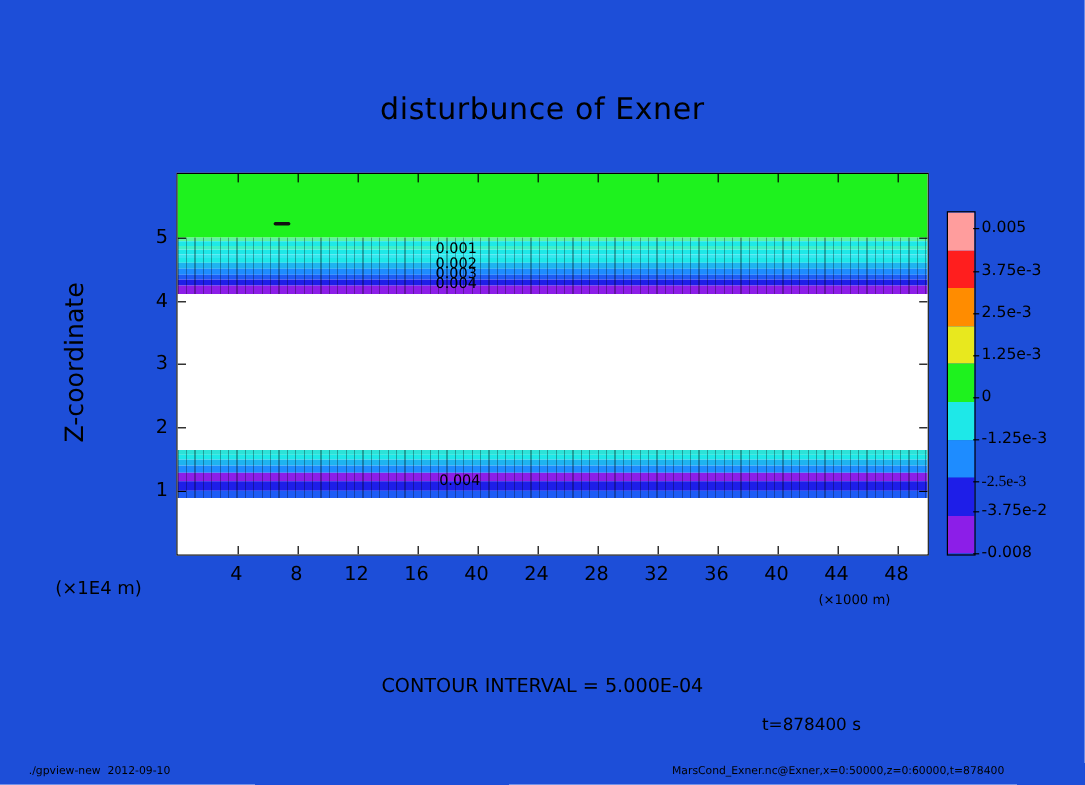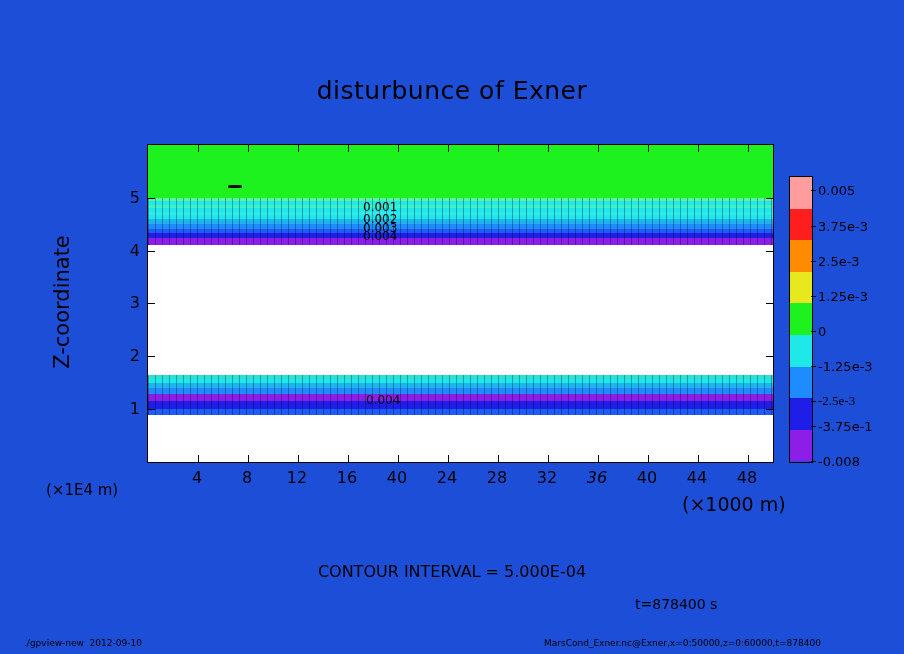--- a/index.html
+++ b/index.html
@@ -69,30 +69,30 @@
     text-align: center;
     font-size: 21px;
   }
   #y-axis-title {
     left: 62px; top: 302px;
     font-size: 21px;
     transform: translate(-50%, -50%) rotate(-90deg);
     transform-origin: center center;
   }
   #x-units-left { left: 46px; top: 481px; font-size: 15px; }
-  #x-units-right { left: 682px; top: 493px; font-size: 19px; }
+  #x-units-right { left: 682px; top: 493px; font-size: 11px; }
 
   #contour-interval {
     left: 0; top: 562px; width: 904px;
     text-align: center;
     font-size: 16px;
   }
   #time-label { left: 635px; top: 596px; font-size: 14px; }
   #footer-left { left: 24px; top: 638px; font-size: 9px; }
-  #footer-right { left: 544px; top: 638px; font-size: 9px; }
+  #footer-right { left: 560px; top: 638px; font-size: 9px; }
 
   
   #colorbar {
     position: absolute;
     left: 789px; top: 176px;
     width: 22px; height: 285px;
     border: 1px solid #000;
     overflow: hidden;
   }
   .cb-cell { width: 100%; }
@@ -208,21 +208,21 @@
   </div>
 
   <div class="xlab" style="left:197px; top:468px;">4</div>
   <div class="xlab" style="left:247px; top:468px;">8</div>
   <div class="xlab" style="left:297px; top:468px;">12</div>
   <div class="xlab" style="left:347px; top:468px;">16</div>
   <div class="xlab" style="left:397px; top:468px;">40</div>
   <div class="xlab" style="left:447px; top:468px;">24</div>
   <div class="xlab" style="left:497px; top:468px;">28</div>
   <div class="xlab" style="left:547px; top:468px;">32</div>
-  <div class="xlab" style="left:597px; top:468px;font-style:italic;">36</div>
+  <div class="xlab" style="left:597px; top:468px;">36</div>
   <div class="xlab" style="left:647px; top:468px;">40</div>
   <div class="xlab" style="left:697px; top:468px;">44</div>
   <div class="xlab" style="left:747px; top:468px;">48</div>
 
   <div class="ylab" style="left:122px; top:408px; width:18px;">1</div>
   <div class="ylab" style="left:122px; top:355px; width:18px;">2</div>
   <div class="ylab" style="left:122px; top:302px; width:18px;">3</div>
   <div class="ylab" style="left:122px; top:250px; width:18px;">4</div>
   <div class="ylab" style="left:122px; top:197px; width:18px;">5</div>
 
@@ -255,19 +255,19 @@
   <div class="cb-tick" style="top:426px;"></div>
   <div class="cb-tick" style="top:461px;"></div>
 
   <div class="cb-label" style="top:190px;">0.005</div>
   <div class="cb-label" style="top:226px;">3.75e-3</div>
   <div class="cb-label" style="top:261px;">2.5e-3</div>
   <div class="cb-label" style="top:296px;">1.25e-3</div>
   <div class="cb-label" style="top:331px;">0</div>
   <div class="cb-label" style="top:366px;">-1.25e-3</div>
   <div class="cb-label" style="top:401px;font-family:Liberation Serif, serif;">-2.5e-3</div>
-  <div class="cb-label" style="top:426px;">-3.75e-1</div>
+  <div class="cb-label" style="top:426px;">-3.75e-2</div>
   <div class="cb-label" style="top:461px;">-0.008</div>
 
   <div class="txt" id="footer-left">./gpview-new  2012-09-10</div>
   <div class="txt" id="footer-right">MarsCond_Exner.nc@Exner,x=0:50000,z=0:60000,t=878400</div>
 
 </div>
 
 </body></html>

